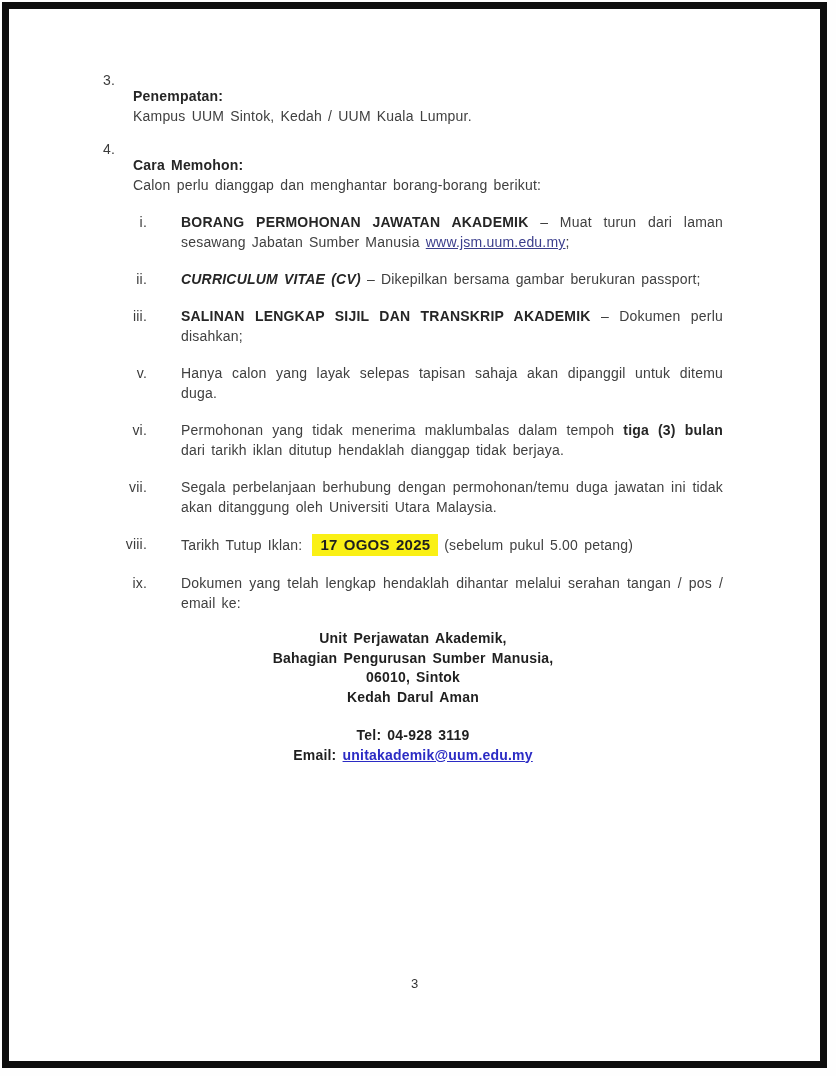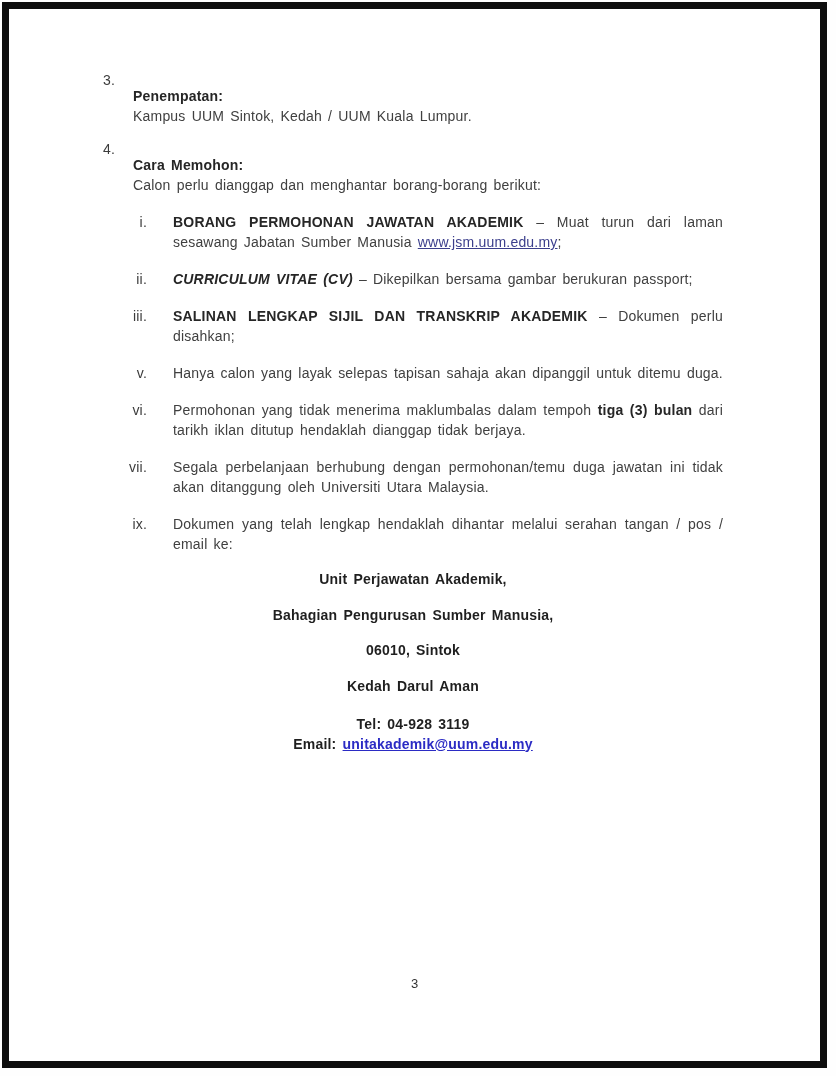--- a/index.html
+++ b/index.html
@@ -9,29 +9,29 @@
          border:7px solid #0d0d0d;background:#ffffff;box-sizing:border-box;}
   .content{position:relative;padding:61px 97px 0 94px;color:#404040;
            font-size:14px;line-height:20px;letter-spacing:0.2px;word-spacing:2px;}
   .sec{display:flex;margin-bottom:13px;}
   .sec-num{flex:0 0 30px;color:#3c3c3c;}
   .sec-body{flex:1;}
   .sec-title{font-weight:bold;color:#262626;margin-top:16px;}
   .list{margin-top:10px;}
   .item{display:flex;margin-top:17px;}
   .marker{flex:0 0 44px;text-align:right;color:#3c3c3c;}
-  .itext{flex:1;margin-left:26px;text-align:justify;}
+  .itext{flex:1;margin-left:34px;text-align:justify;}
   .b{font-weight:bold;color:#262626;}
   .bi{font-weight:bold;font-style:italic;color:#262626;}
   .link-navy{color:#3b3e8c;text-decoration:underline;cursor:pointer;}
   .hl{display:inline-block;background:#faf015;font-weight:bold;color:#1f1f1f;
       padding:1px 8px;margin:0 6px 0 10px;font-size:15px;}
   .address{margin-top:16px;text-align:center;font-weight:bold;color:#1f1f1f;
            line-height:19.5px;}
-  .address .aline{margin:16px;}
+  .address .aline{margin:0;}
   .contact{margin-top:19px;text-align:center;font-weight:bold;color:#1f1f1f;
            line-height:19.5px;}
   .link-blue{color:#2b2bc4;text-decoration:underline;font-weight:bold;cursor:pointer;}
   .pagenum{position:absolute;left:0;width:100%;top:967px;text-align:center;
            color:#333;font-size:13px;}
 </style>
 </head>
 <body>
 
 <div class="frame">
@@ -79,20 +79,24 @@
       <div class="item">
         <div class="marker">vi.</div>
         <div class="itext"><span>Permohonan yang tidak menerima maklumbalas dalam tempoh </span><span class="b">tiga (3) bulan</span><span> dari tarikh iklan ditutup hendaklah dianggap tidak berjaya.</span></div>
       </div>
 
       <div class="item">
         <div class="marker">vii.</div>
         <div class="itext">Segala perbelanjaan berhubung dengan permohonan/temu duga jawatan ini tidak akan ditanggung oleh Universiti Utara Malaysia.</div>
       </div>
 
+      <div class="item">
+        <div class="marker">viii.</div>
+        <div class="itext" style="text-align:left;"><span>Tarikh Tutup Iklan:</span><span class="hl">17 OGOS 2025</span><span>(sebelum pukul 5.00 petang)</span></div>
+      </div>
 
       <div class="item">
         <div class="marker">ix.</div>
         <div class="itext">Dokumen yang telah lengkap hendaklah dihantar melalui serahan tangan / pos / email ke:</div>
       </div>
 
     </div>
 
     <div class="address">
       <div class="aline">Unit Perjawatan Akademik,</div>

